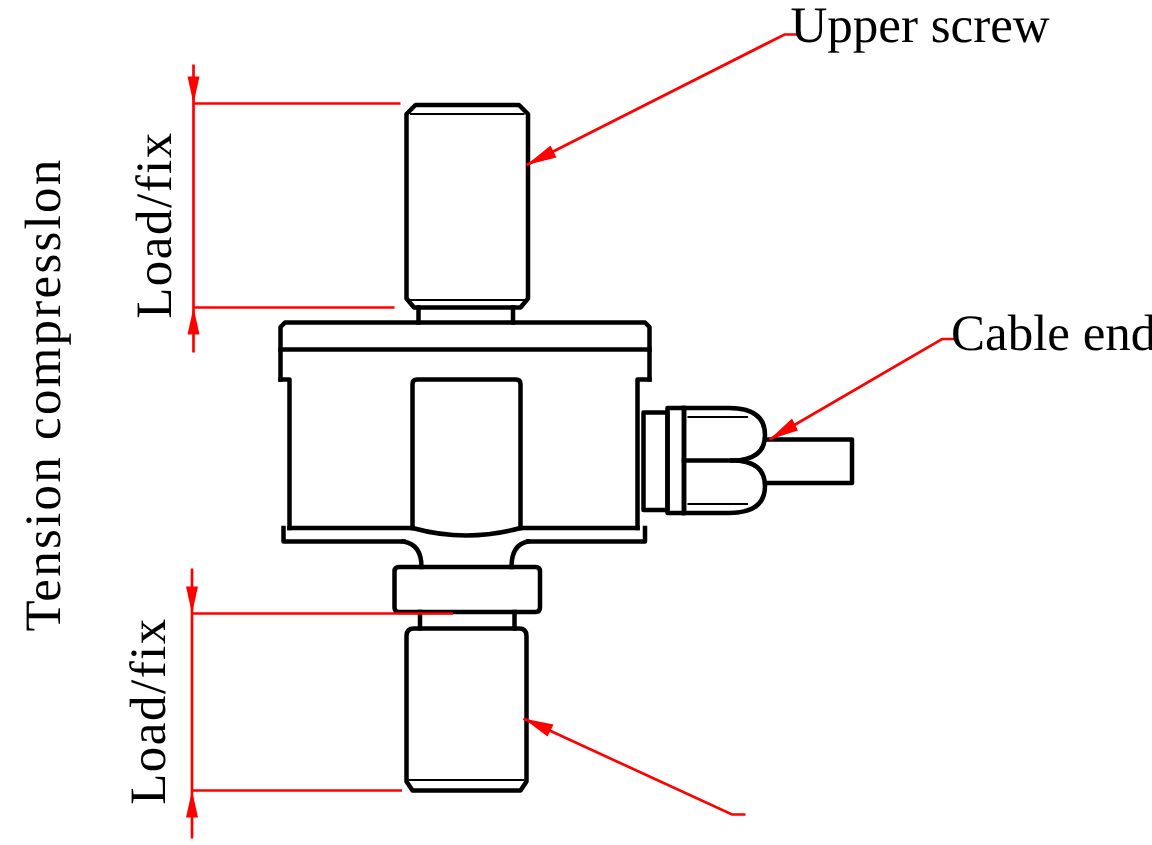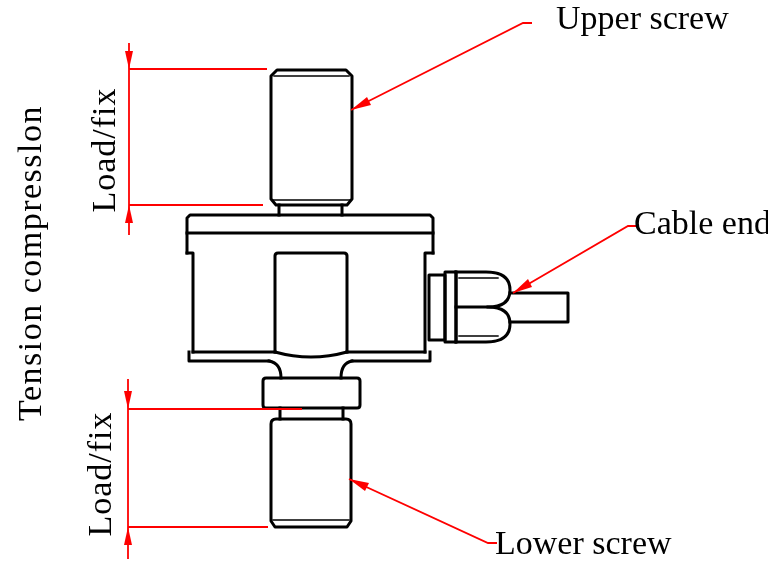--- a/index.html
+++ b/index.html
@@ -109,24 +109,23 @@
       <path class="red" d="M513,293 L628,226 H636"></path>
       <polygon class="redfill" points="513,293 532,287 528,279"></polygon>
     </g>
 
     <g>
       <path class="red" d="M349,479 L488,543 H497"></path>
       <polygon class="redfill" points="349,479 365,491 369,483"></polygon>
     </g>
   </svg>
 
-  <div class="label" style="left:556px;top:1px;">Upper screw</div>
+  <div class="label" style="left:527px;top:1px;">Upper screw</div>
 
   <div class="label" style="left:634px;top:206px;">Cable end</div>
 
-  <div class="label" style="left:495px;top:526px;">Lower screw</div>
 
   <div class="label vlabel loadfix" style="left:39px;top:133px;width:130px;">Load/fix</div>
 
   <div class="label vlabel loadfix" style="left:35px;top:457px;width:130px;">Load/fix</div>
 
   <div class="label vlabel tension" style="left:-120px;top:254px;width:300px;">Tension compresslon</div>
 </div>
 
 </body></html>

